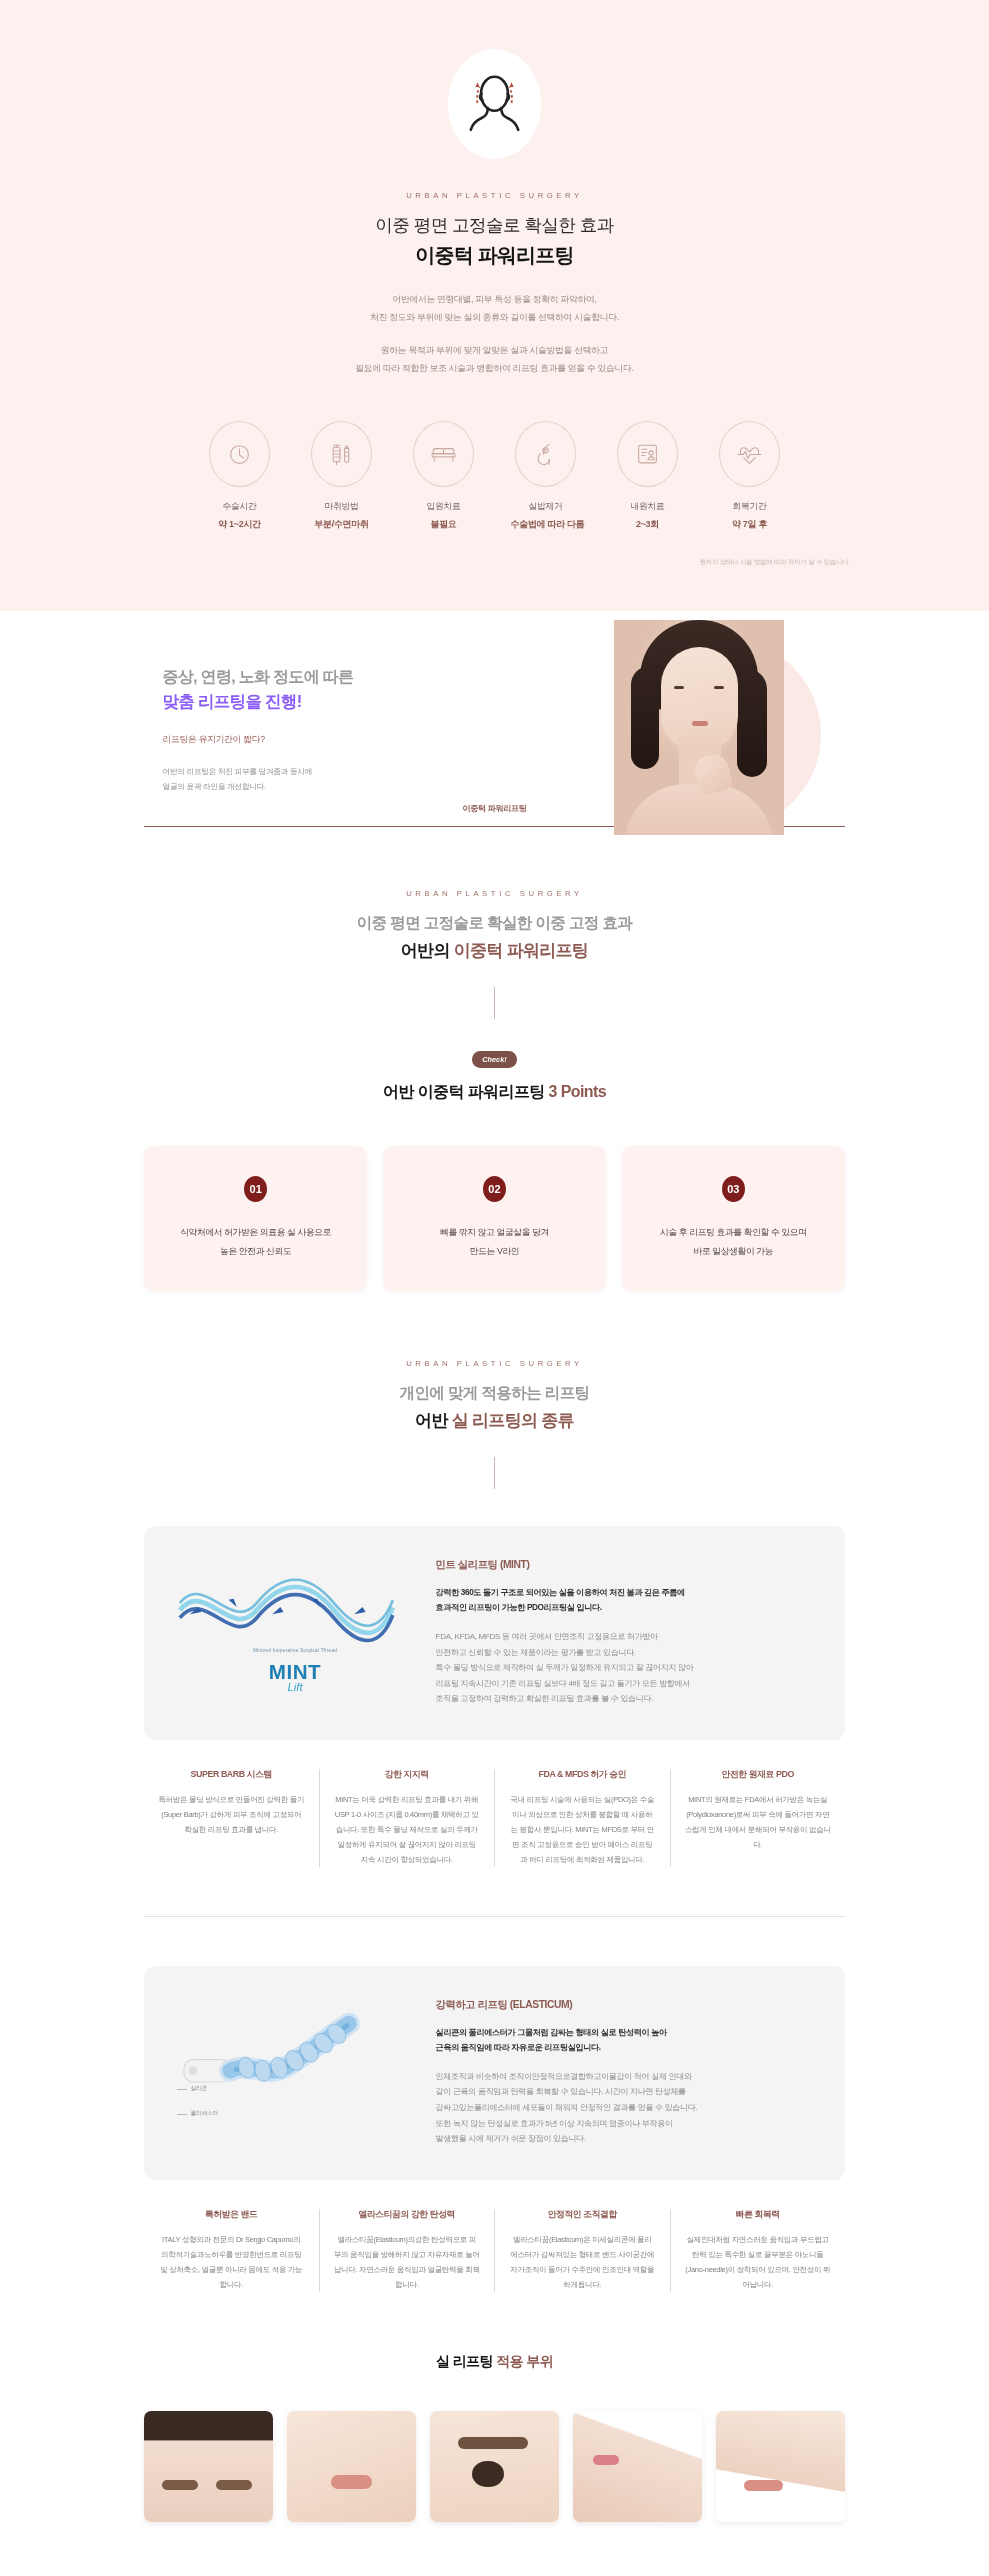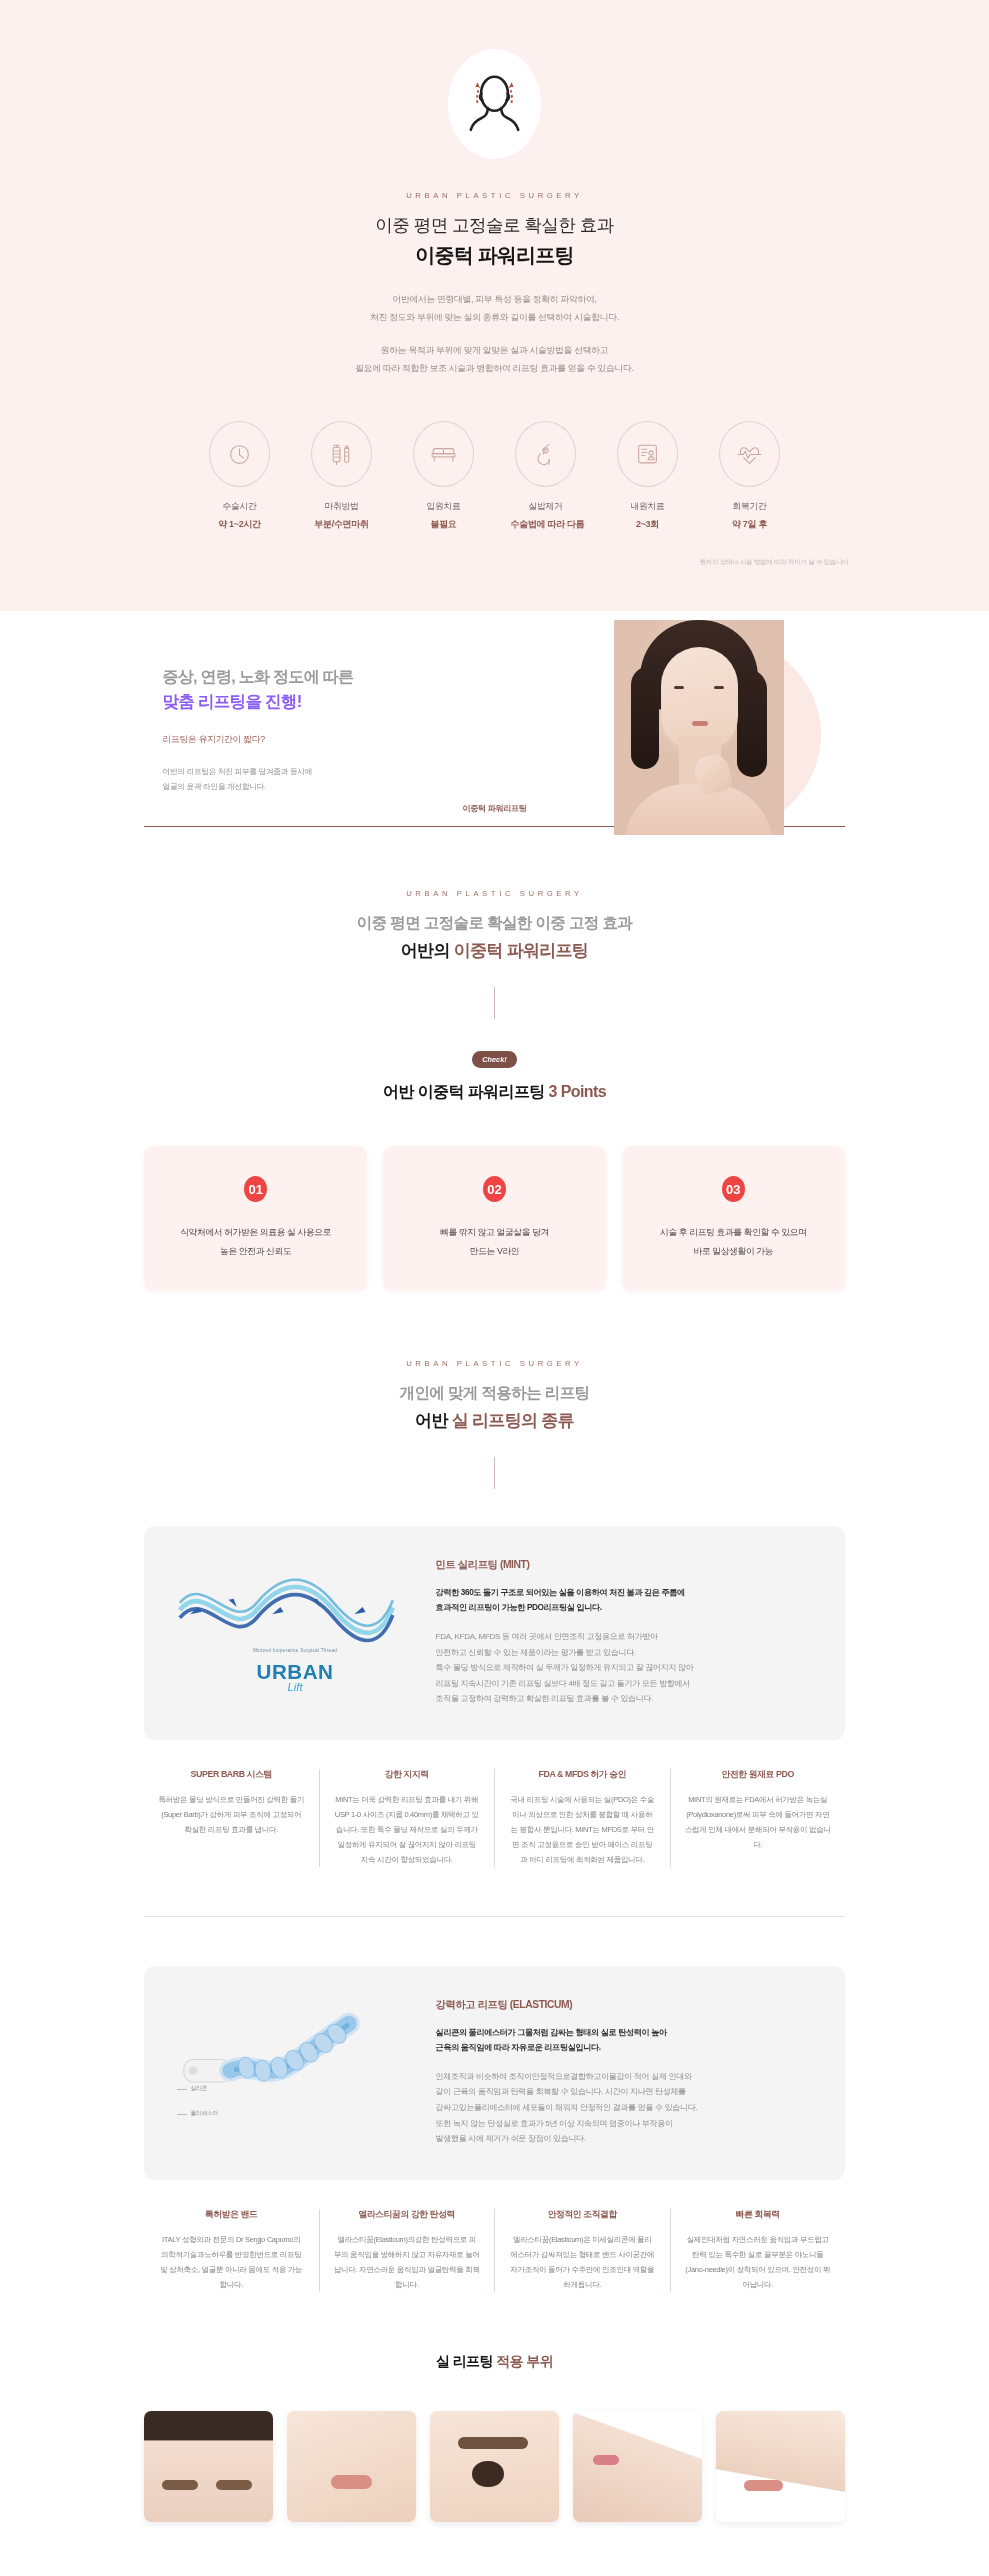--- a/index.html
+++ b/index.html
@@ -182,23 +182,23 @@
     width:701px; margin:43px auto 0;
     display:flex; justify-content:space-between; gap:15.5px;
   }
   .card {
     flex:1; background:#fdf2ef; border-radius:9.3px;
     padding:30px 12.4px 31px; text-align:center;
     box-shadow:0 1.5px 5.2px rgba(150,110,100,.06);
   }
   .card-num {
     width:23px; height:26px; margin:0 auto 20.6px;
-    background:#ef4444; color:#fff; border-radius:50%;
+    background:#7f1d1d; color:#fff; border-radius:50%;
     display:flex; align-items:center; justify-content:center;
-    font-size:13px; font-weight:700;
+    font-size:11px; font-weight:700;
   }
   .card-text {
     font-size:8.8px; color:#4c4340; line-height:2.15; letter-spacing:-0.4px;
   }
 
   
   .threads { background:#fff; padding:5.2px 0 0; }
   .threads-desc {
     margin-top:28px; text-align:center; font-size:8.2px;
     line-height:2.0; color:#9d6159; letter-spacing:-0.3px;
@@ -495,21 +495,21 @@
             <path d="M10 95 C60 35 110 155 160 95 S260 35 310 95 S400 155 425 90" fill="none" stroke="#2d5fa8" stroke-width="7" opacity=".9"></path>
             <path d="M10 66 C60 6 110 126 160 66 S260 6 310 66 S400 126 425 61" fill="none" stroke="#3ea6d4" stroke-width="5" opacity=".7"></path>
             <path d="M30 88 l16-14 6 10z" fill="#2d5fa8"></path>
             <path d="M105 60 l16 14 -6 -16z" fill="#2d5fa8"></path>
             <path d="M190 88 l16-14 6 10z" fill="#2d5fa8"></path>
             <path d="M268 60 l16 14 -6 -16z" fill="#2d5fa8"></path>
             <path d="M350 88 l16-14 6 10z" fill="#2d5fa8"></path>
           </svg>
           <div class="mint-caption center">Mintzed Inoperative Surgical Thread</div>
           <div class="mint-logo">
-            <div class="mint-word">URBAN</div>
+            <div class="mint-word">MINT</div>
             <div class="mint-sub">Lift</div>
           </div>
         </div>
       </div>
       <div class="prod-body">
         <div class="prod-name">민트 실리프팅 (MINT)</div>
         <div class="prod-lead">
           <span>강력한 360도 돌기 구조로 되어있는 실을 이용하여 처진 볼과 깊은 주름에</span><br>
           <span>효과적인 리프팅이 가능한 PDO리프팅실 입니다.</span>
         </div>

